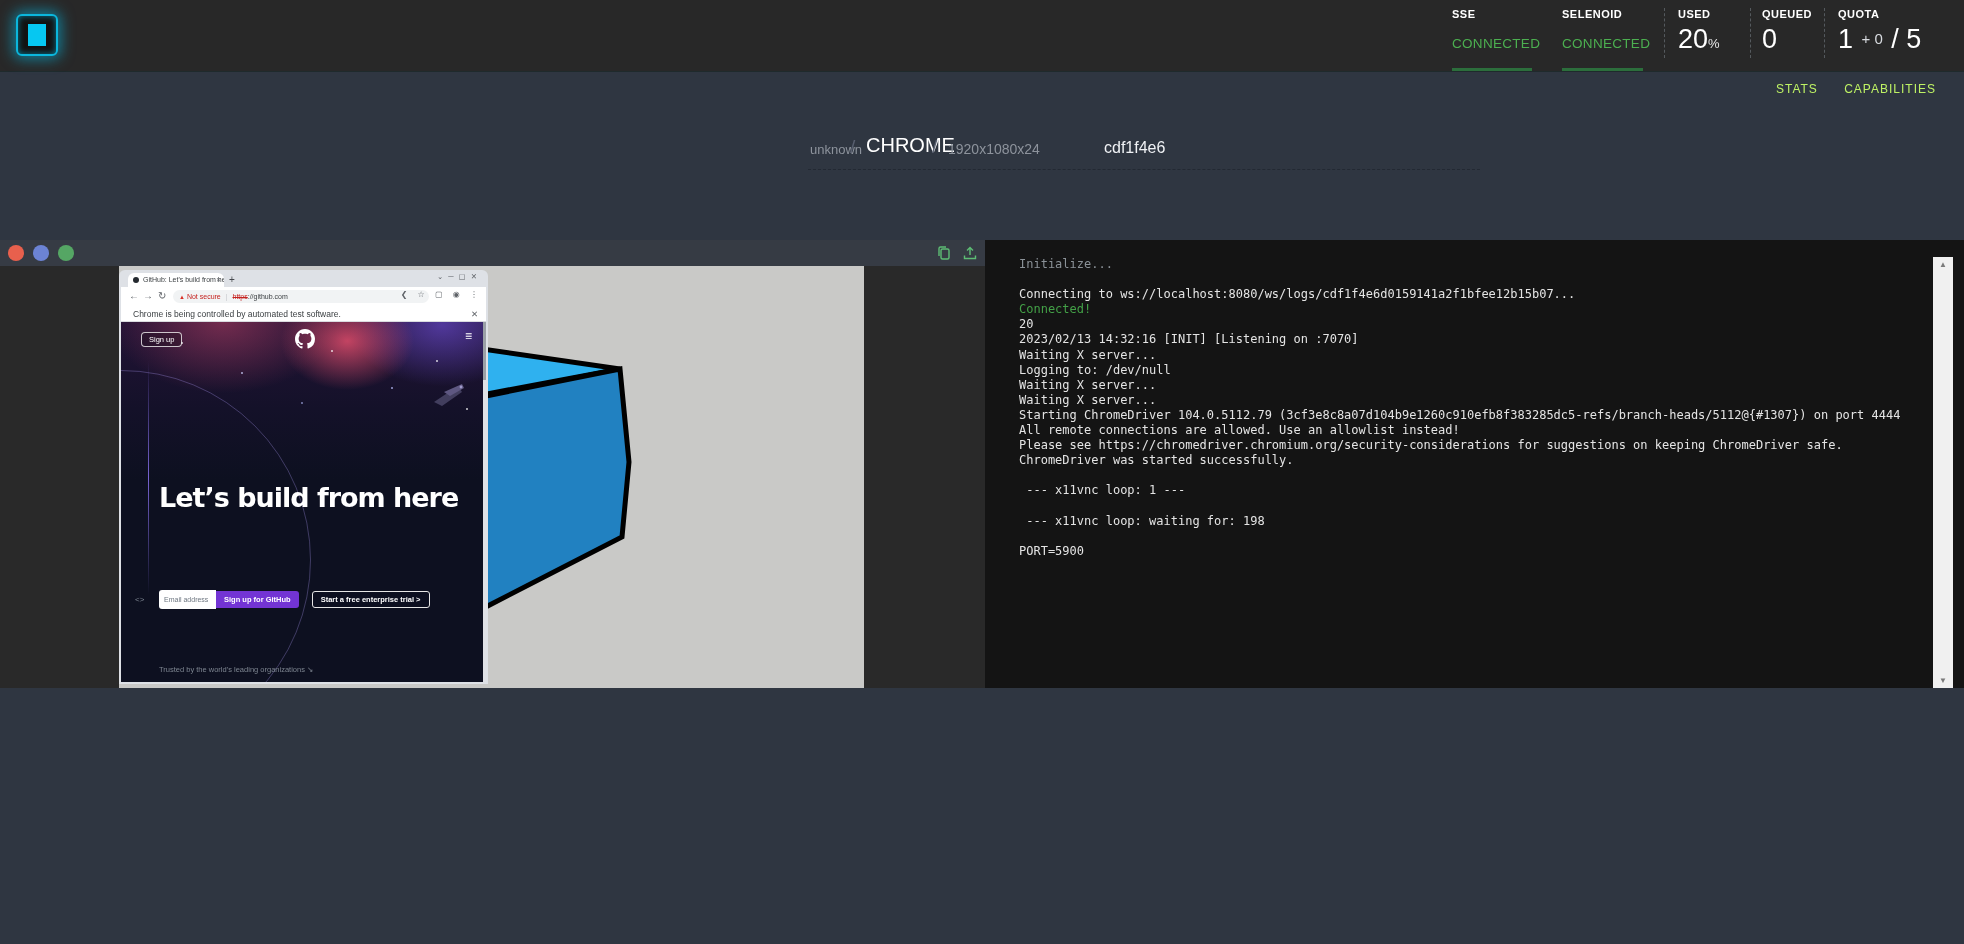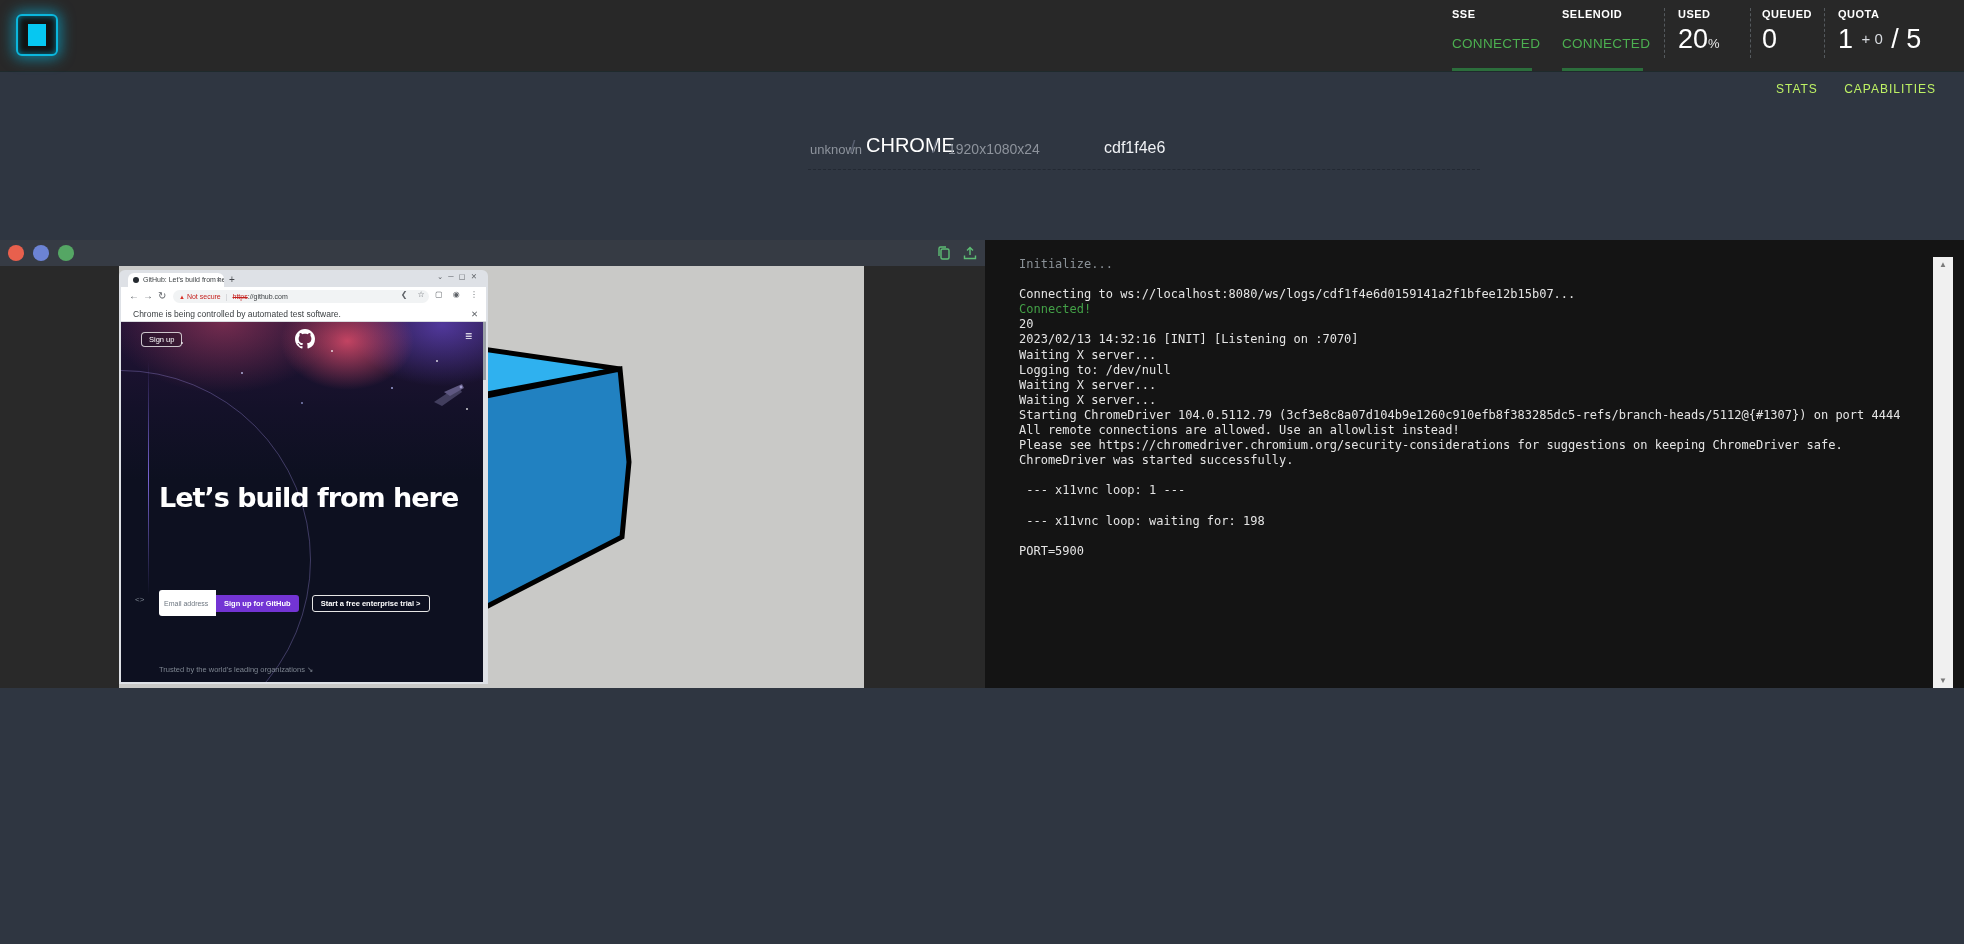--- a/index.html
+++ b/index.html
@@ -97,21 +97,21 @@
       background:linear-gradient(180deg, rgba(123,97,255,0), rgba(146,120,255,.8), rgba(123,97,255,0)); }
   .gh-signup-top { position:absolute; left:20px; top:10px; color:#fff; font-size:7.5px; border:1px solid rgba(255,255,255,.75);
       border-radius:4px; padding:2px 7px; cursor:pointer; background:rgba(0,0,0,.2); }
   .gh-logo { position:absolute; left:174px; top:7px; width:20px; height:20px; }
   .gh-menu { position:absolute; right:14px; top:7px; color:#fff; font-size:12px; cursor:pointer; }
   .spaceship { position:absolute; right:20px; top:60px; width:34px; height:26px; opacity:.85; }
   .gh-h1 { position:absolute; left:38px; top:160px; color:#fff; font-family:"DejaVu Sans",sans-serif;
       font-size:27px; font-weight:700; letter-spacing:-1px; white-space:nowrap; }
   .gh-p { position:absolute; left:38px; top:204px; color:#a8b0bf; font-size:10.5px; line-height:13.5px; }
   .gh-cta { position:absolute; left:38px; top:268px; display:flex; align-items:center; }
-  .gh-email { width:57px; height:26px; border:none; border-radius:3px 0 0 3px; font-size:7px; padding-left:5px;
+  .gh-email { width:57px; height:19px; border:none; border-radius:3px 0 0 3px; font-size:7px; padding-left:5px;
       font-family:"Liberation Sans",sans-serif; }
   .gh-email::placeholder { color:#6e7781; }
   .gh-signup-cta { height:17px; background:#7334d4; color:#fff; border:none; border-radius:0 3px 3px 0;
       font-size:7.5px; font-weight:700; padding:0 8px; cursor:pointer; font-family:"Liberation Sans",sans-serif; }
   .gh-ent-cta { height:17px; margin-left:13px; background:rgba(13,16,32,.4); color:#fff; border:1px solid #e6e6e6;
       border-radius:3px; font-size:7.5px; font-weight:700; padding:0 8px; cursor:pointer; font-family:"Liberation Sans",sans-serif; }
   .gh-code-icon { position:absolute; left:14px; top:273px; color:#7d8590; font-size:8px; }
   .gh-trusted { position:absolute; left:38px; top:343px; color:#7d8590; font-size:7.5px; }
   .page-scrollbar { position:absolute; right:0; top:0; width:3px; height:100%; background:#dfe1e6; }
   .page-scrollbar .thumb { position:absolute; top:0; width:3px; height:58px; background:#9aa0a6; }

